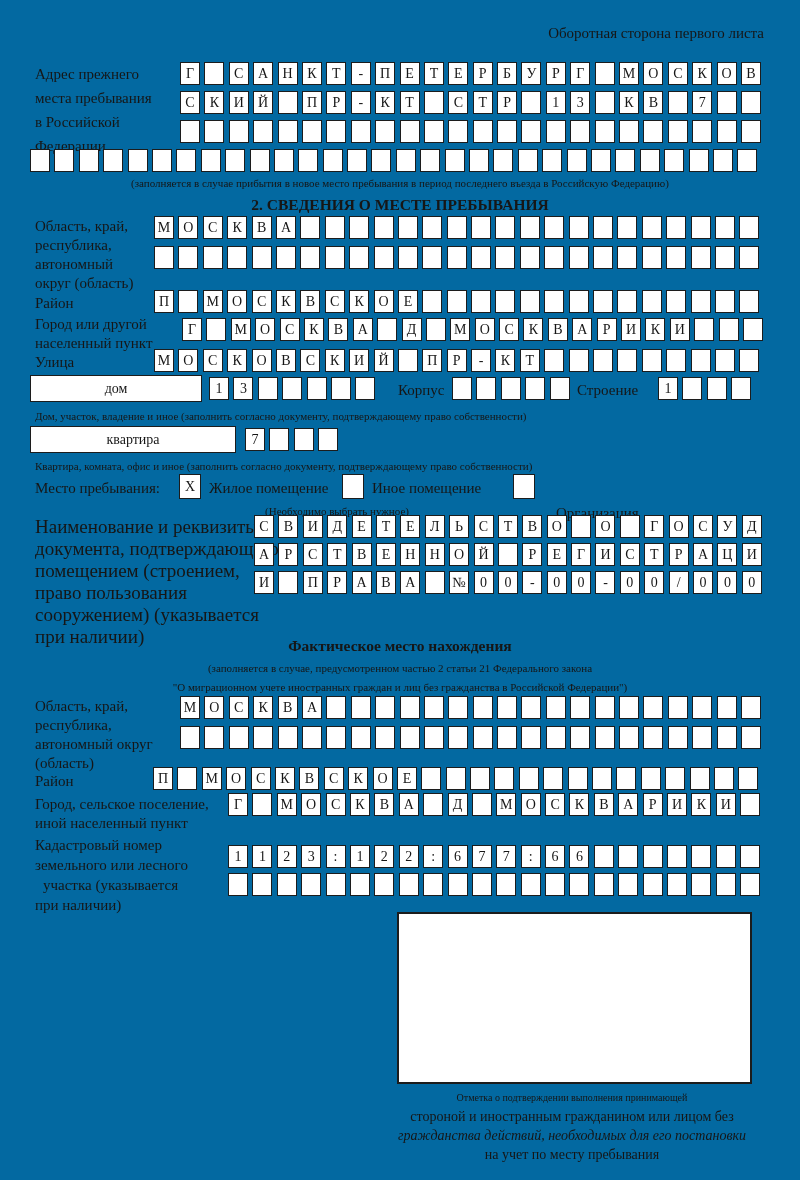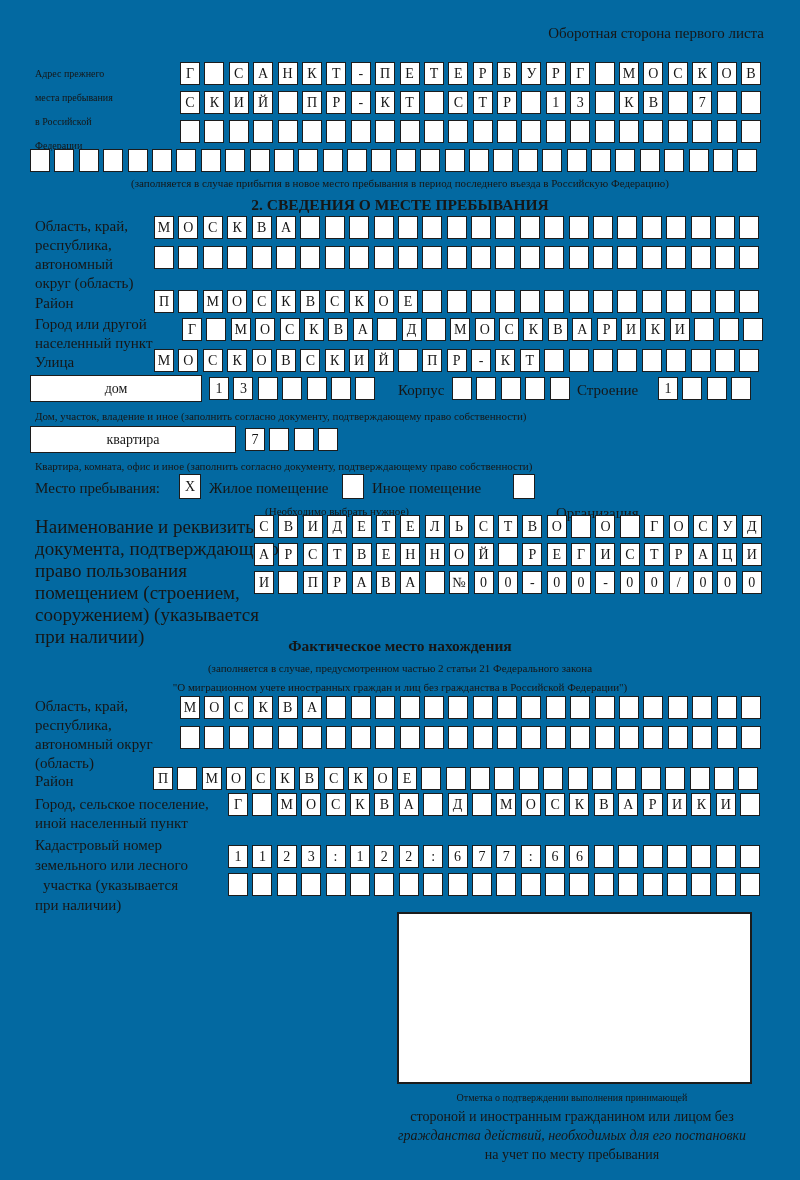--- a/index.html
+++ b/index.html
@@ -1,21 +1,21 @@
 <!DOCTYPE html>
 <html><head>
 <meta charset="utf-8">
 <style>
   html,body{margin:0;padding:0;background:#fff;}
   .page{position:relative;width:800px;height:1180px;background:#0369a1;overflow:hidden;
         font-family:"Liberation Serif","DejaVu Serif",serif;color:#161616;}
   .abs{position:absolute;}
   .lbl{font-size:15px;line-height:19px;}
   .lbl2{font-size:19px;line-height:22px;}
-  .lbl3{font-size:10px;line-height:24px;}
+  .lbl3{font-size:15px;line-height:24px;}
   .note{font-size:11px;line-height:17px;}
   .center{left:0;width:800px;text-align:center;}
   .title{font-weight:bold;font-size:15.5px;}
   .cellrow{position:absolute;display:flex;gap:4.4px;}
   .cell{flex:none;width:20px;height:23px;box-sizing:border-box;border:1.6px solid #1c1c1c;
         display:inline-flex;align-items:center;justify-content:center;
         font-size:14px;line-height:1;background:#fff;}
   .wbox{position:absolute;box-sizing:border-box;height:27px;border:1.6px solid #1c1c1c;
         display:flex;align-items:center;justify-content:center;font-size:14px;background:#fff;}
   .chk{position:absolute;width:22px;height:25px;box-sizing:border-box;border:1.6px solid #1c1c1c;
@@ -340,22 +340,22 @@
   <div class="abs lbl" style="left:209px;top:479px;">Жилое помещение</div>
   <div class="chk" style="left:342px;top:474px;"></div>
   <div class="abs lbl" style="left:372px;top:479px;">Иное помещение</div>
   <div class="chk" style="left:513px;top:474px;"></div>
   <div class="abs lbl" style="left:556px;top:479px;margin-top:25px;">Организация</div>
   <div class="abs note" style="left:157px;top:503px;width:360px;text-align:center;">(Необходимо выбрать нужное)</div>
 
   <div class="abs" style="left:35px;top:516px;">
     <div class="lbl2">Наименование и реквизиты</div>
     <div class="lbl2">документа, подтверждающего</div>
+    <div class="lbl2">помещением (строением,</div>
     <div class="lbl2">право пользования</div>
-    <div class="lbl2">помещением (строением,</div>
     <div class="lbl2">сооружением) (указывается</div>
     <div class="lbl2">при наличии)</div>
   </div>
   <div class="cellrow" style="left:254px;top:515px;">
       <span class="cell">С</span>
       <span class="cell">В</span>
       <span class="cell">И</span>
       <span class="cell">Д</span>
       <span class="cell">Е</span>
       <span class="cell">Т</span>

